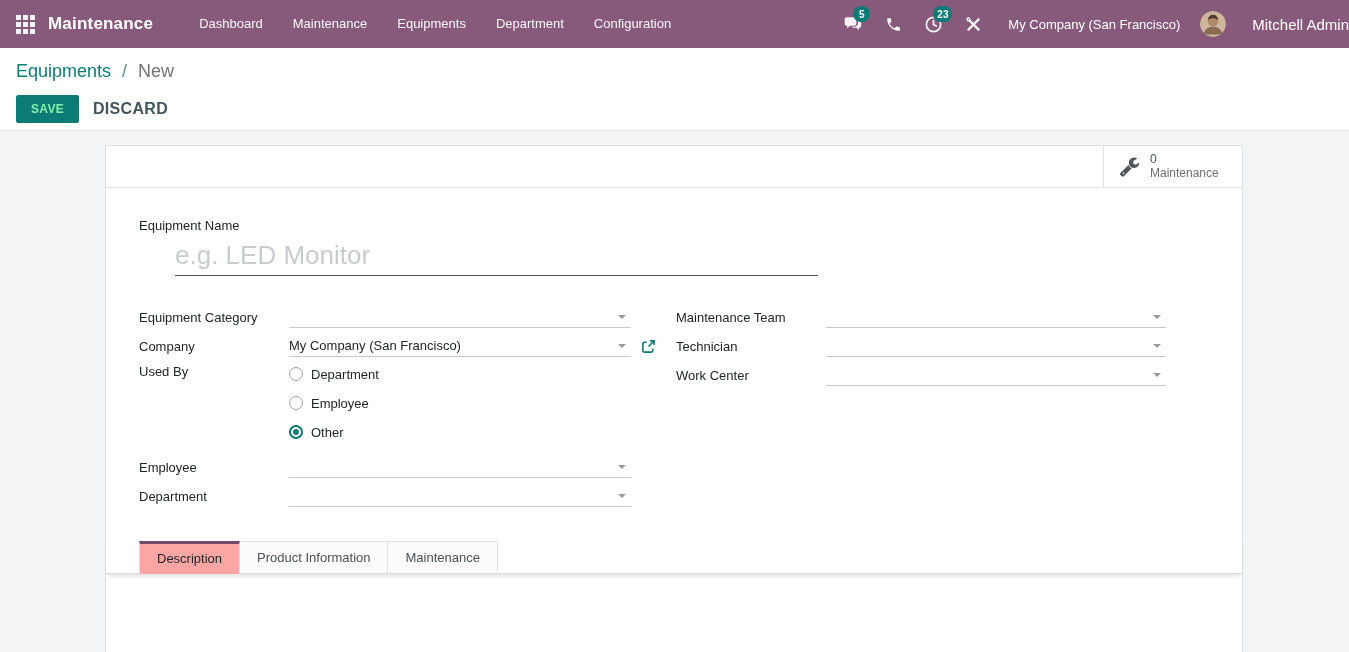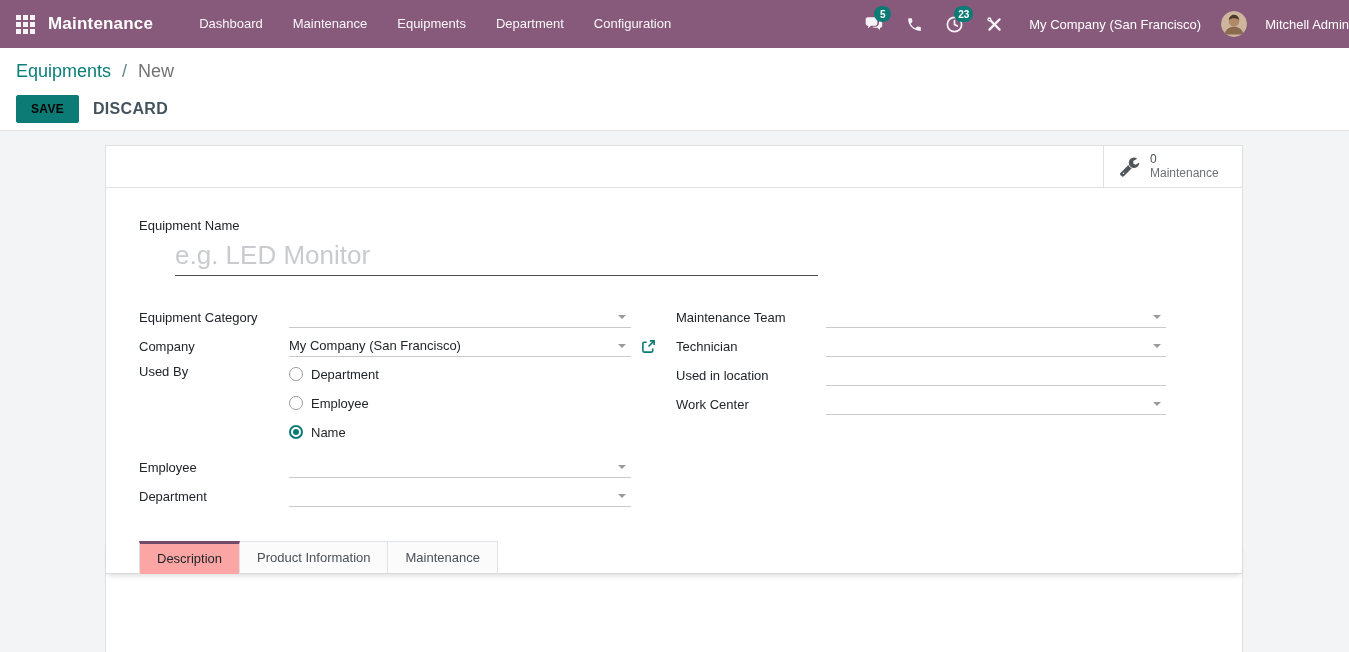--- a/index.html
+++ b/index.html
@@ -17,31 +17,31 @@
     padding:0 15px; line-height:48px; cursor:pointer; }
   .nav-right { display:flex; align-items:center; gap:6px; padding-right:0; }
   .nav-icon { position:relative; width:34px; height:48px; display:flex;
     align-items:center; justify-content:center; cursor:pointer; }
   .badge { position:absolute; top:6px; left:17px; min-width:17px; height:16px;
     padding:0 4px; background:#0c7a75; border-radius:9px; color:#fff; font-size:10px;
     font-weight:bold; display:flex; align-items:center; justify-content:center; }
   .company { font-size:13px; margin:0 14px 0 12px; white-space:nowrap; cursor:pointer; }
   .avatar { width:26px; height:26px; border-radius:50%; overflow:hidden; flex:0 0 26px;
     cursor:pointer; }
-  .user { font-size:13px; margin-left:12px; white-space:nowrap; cursor:pointer; }
+  .user { font-size:15px; margin-left:20px; white-space:nowrap; cursor:pointer; }
 
   
   .control-panel { background:#fff; padding:13px 16px 0 16px; height:83px;
     border-bottom:1px solid #e2e2e2; }
   .breadcrumb { font-size:18px; margin-bottom:13px; }
   .bc-link { color:#0a7e78; text-decoration:none; cursor:pointer; }
   .bc-sep { color:#5d8a87; margin:0 6px; }
   .bc-current { color:#737373; }
   .cp-buttons { display:flex; align-items:center; }
-  .btn-save { background:#0c7a75; color:#000000; border:1px solid #0c7a75; font-size:12px;
+  .btn-save { background:#0c7a75; color:#86efac; border:1px solid #0c7a75; font-size:12px;
     font-weight:bold; padding:6px 14px; letter-spacing:.3px; cursor:pointer;
     font-family:"Liberation Sans",sans-serif; border-radius:2px; }
   .btn-discard { background:transparent; border:none; color:#44535c; font-size:16px;
     font-weight:bold; letter-spacing:.3px; margin-left:14px; cursor:pointer;
     font-family:"Liberation Sans",sans-serif; }
 
   
   .content { background:#f3f4f6; height:521px; padding-top:14px; }
   .sheet { width:1138px; margin-left:105px; background:#fff;
     border:1px solid #e0e0e0; border-bottom:none; height:560px; }
@@ -229,21 +229,21 @@
               <div class="radio-opt">
                 <span class="rcircle"></span>
                 <span class="rlabel">Department</span>
               </div>
               <div class="radio-opt">
                 <span class="rcircle"></span>
                 <span class="rlabel">Employee</span>
               </div>
               <div class="radio-opt">
                 <span class="rcircle checked"></span>
-                <span class="rlabel">Name</span>
+                <span class="rlabel">Other</span>
               </div>
             </div>
           </div>
           <div class="frow">
             <label class="flabel">Employee</label>
             <div class="fval">
               <span class="caret"></span>
             </div>
           </div>
           <div class="frow">
@@ -259,24 +259,20 @@
             <label class="flabel">Maintenance Team</label>
             <div class="fval">
               <span class="caret"></span>
             </div>
           </div>
           <div class="frow">
             <label class="flabel">Technician</label>
             <div class="fval">
               <span class="caret"></span>
             </div>
-          </div>
-          <div class="frow">
-            <label class="flabel">Used in location</label>
-            <div class="fval"></div>
           </div>
           <div class="frow">
             <label class="flabel">Work Center</label>
             <div class="fval">
               <span class="caret"></span>
             </div>
           </div>
         </div>
       </div>
     </div>

